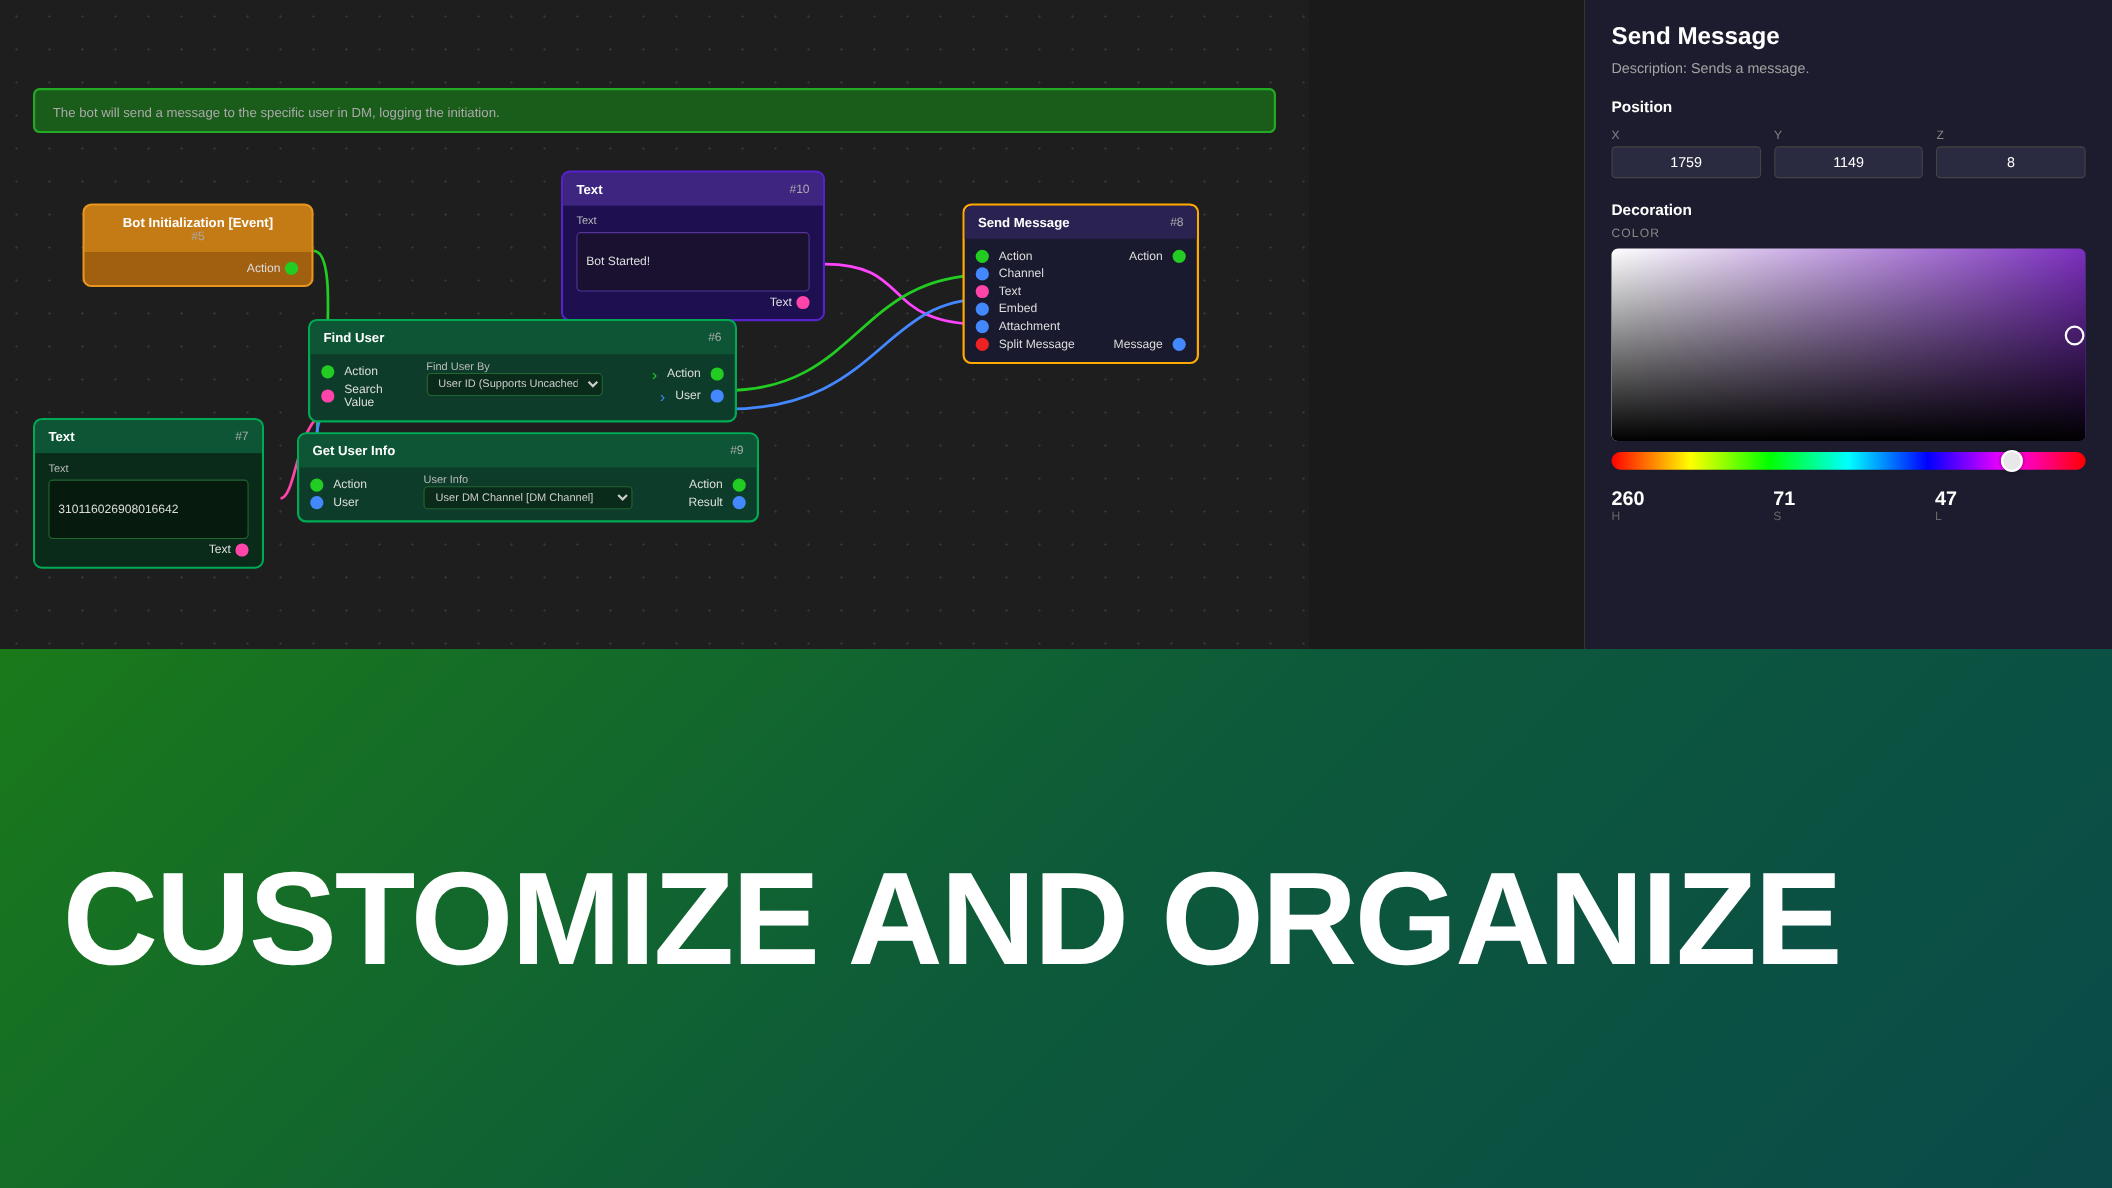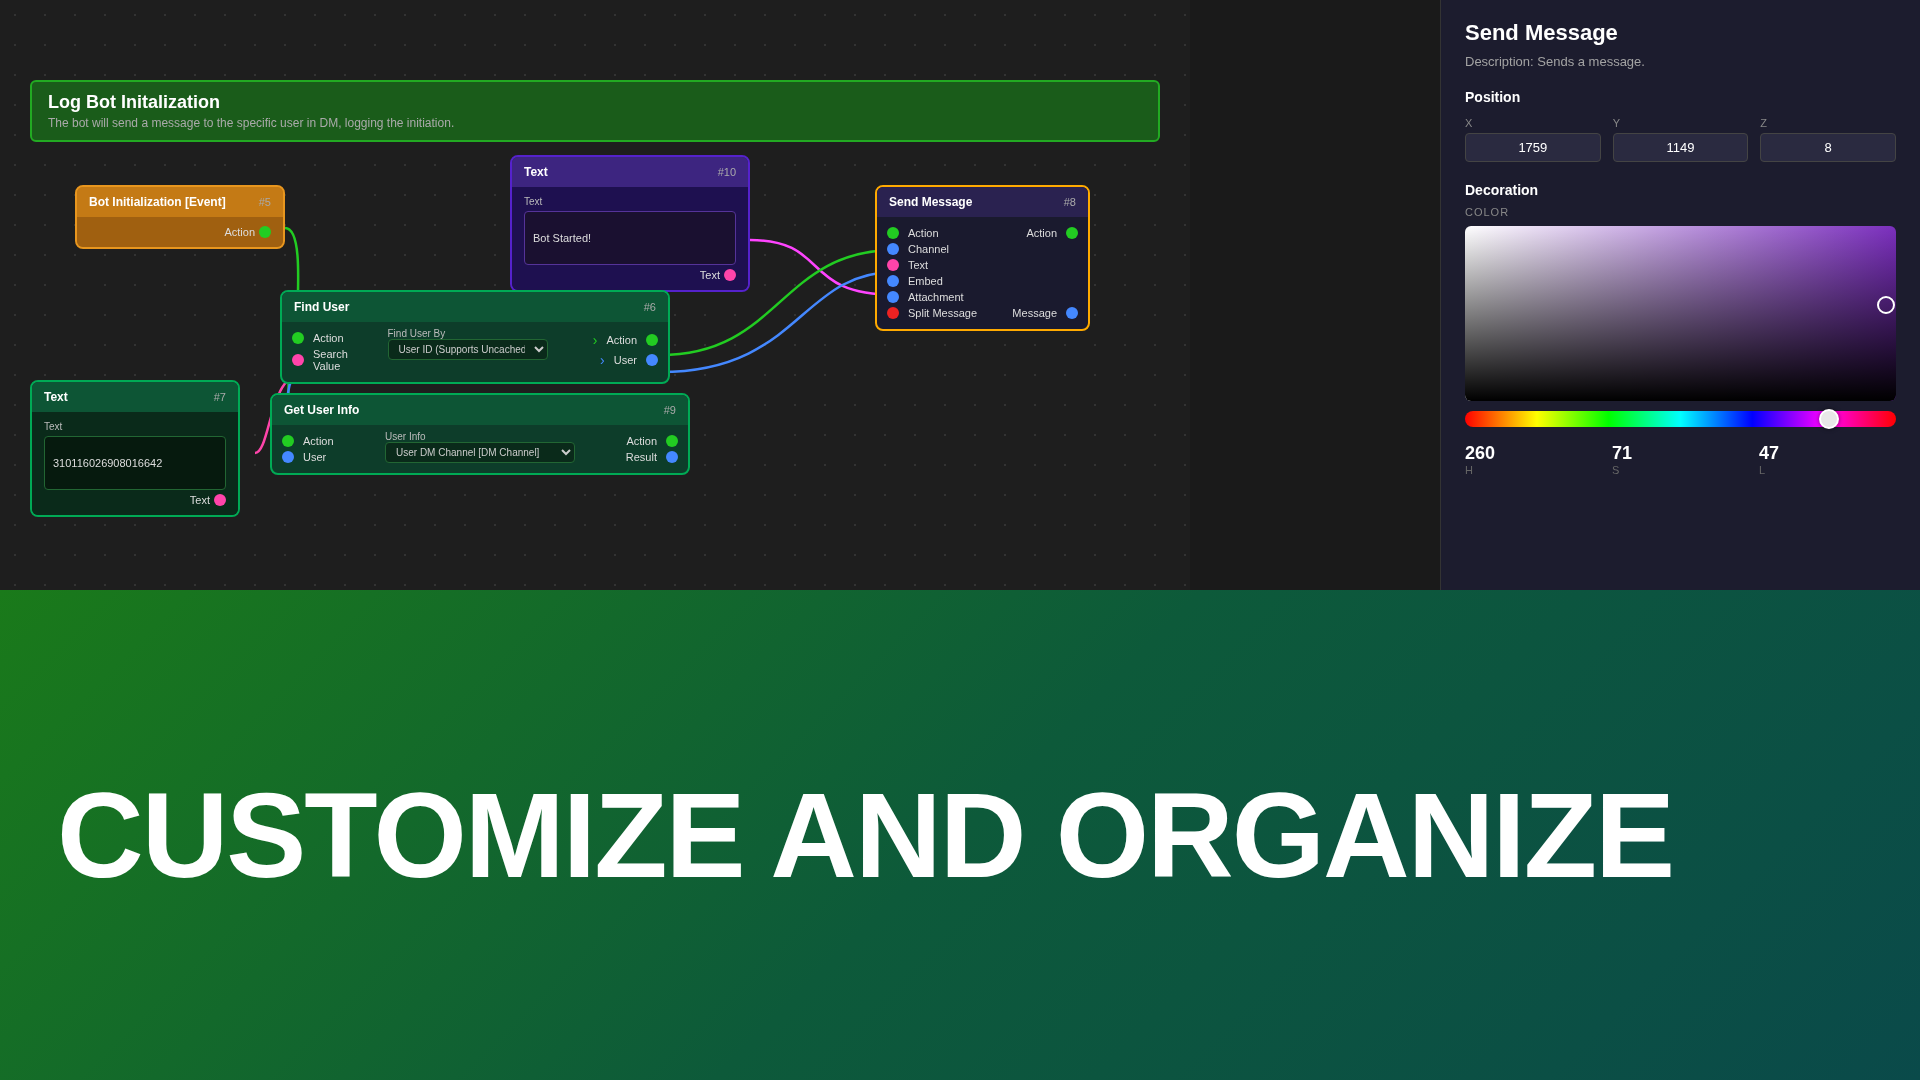--- a/index.html
+++ b/index.html
@@ -64,21 +64,21 @@
     }
     .node-header {
       padding: 8px 12px;
       border-radius: 6px 6px 0 0;
       display: flex;
       justify-content: space-between;
       align-items: center;
       font-weight: bold;
       font-size: 12px;
     }
-    .node-bot-init .node-header { background: #c47a15; }
+    .node-bot-init .node-header { background: #c47a15; flex-direction: column; }
     .node-body {
       padding: 6px 12px;
       border-radius: 0 0 6px 6px;
     }
     .node-bot-init .node-body { background: #a06010; }
 
     .node-port-row {
       display: flex;
       align-items: center;
       justify-content: flex-end;
@@ -391,21 +391,20 @@
     <path d="M 660 372 C 800 372 800 272 895 272" stroke="#4488ff" stroke-width="2.5" fill="none"></path>
 
     <path d="M 255 453 C 270 453 270 375 300 375" stroke="#ff44aa" stroke-width="2.5" fill="none"></path>
 
     <path d="M 300 439 C 290 439 280 358 300 358" stroke="#22cc22" stroke-width="2.5" fill="none"></path>
 
     <path d="M 300 460 C 285 460 280 372 300 372" stroke="#4488ff" stroke-width="2.5" fill="none"></path>
   </svg>
 
   <div class="header-bar">
-    <div class="header-title">Log Bot Initalization</div>
     <div class="header-desc">The bot will send a message to the specific user in DM, logging the initiation.</div>
   </div>
 
   <div class="node node-bot-init">
     <div class="node-header">
       <span>Bot Initialization [Event]</span>
       <span class="node-id">#5</span>
     </div>
     <div class="node-body">
       <div class="node-port-row">

